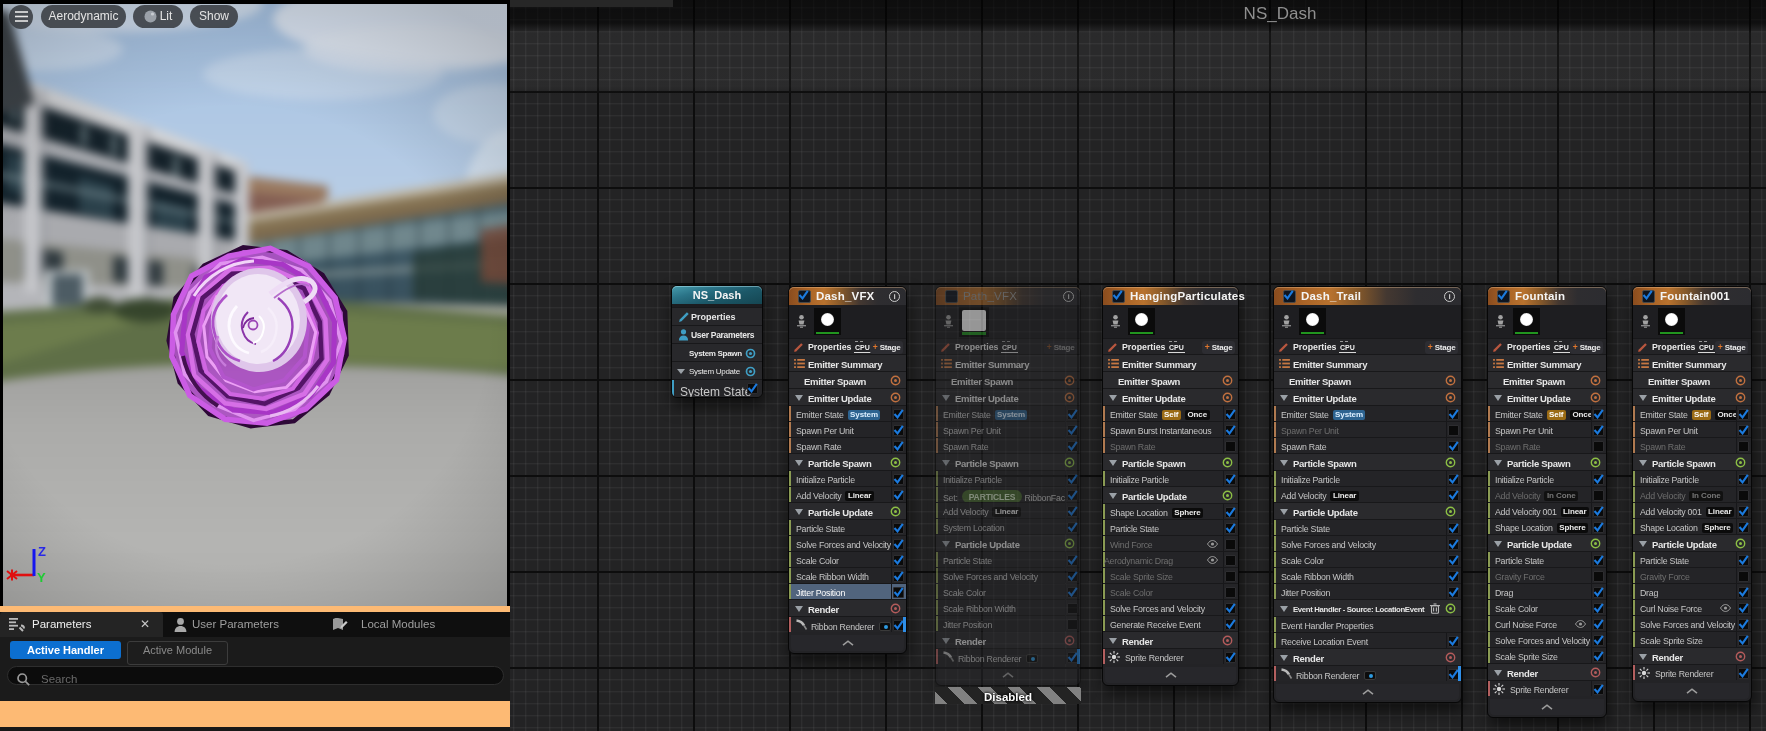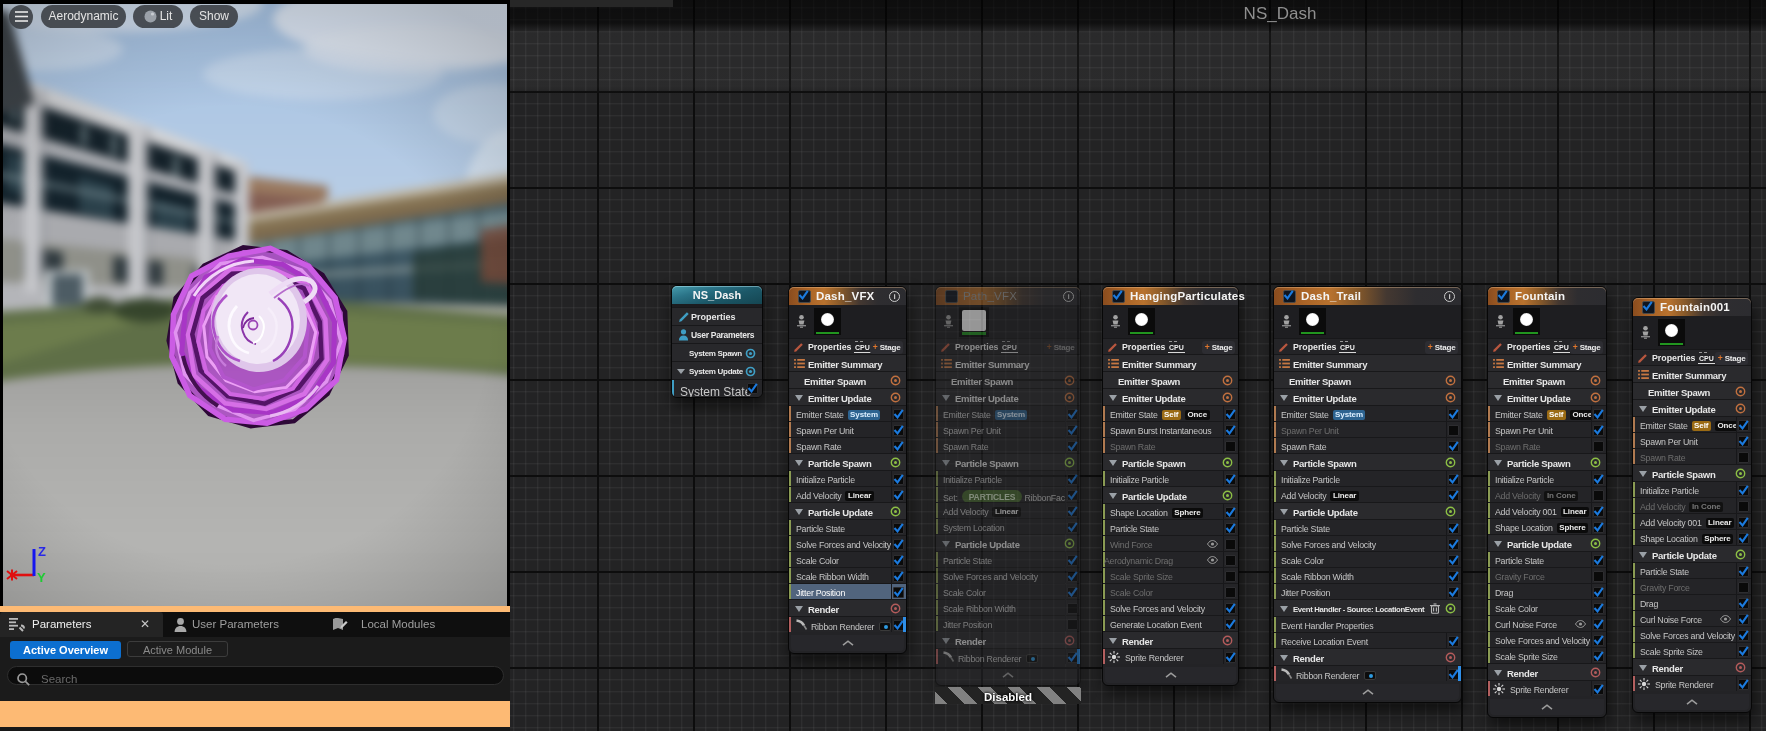--- a/index.html
+++ b/index.html
@@ -253,22 +253,22 @@
    </div>
    <div class="tab" style="left:328px;width:120px">
      <svg width="16" height="14" viewBox="0 0 16 14" style="position:absolute;left:4px;top:6px">
             <path d="M1 1v11l5-2 0-11z M6 10l5 2V1L6 0z" fill="#a9a9a9" opacity=".9"></path>
             <path d="M9 8l5-5 1.6 1.6-5 5-2.2.6z" fill="#c9c9c9"></path>
           </svg>
      <span style="position:absolute;left:33px">Local Modules</span>
    </div>
   </div>
   <div id="btnrow">
-   <div style="position:absolute;left:10px;top:4px;width:111px;height:18px;background:#0c6fd0;border-radius:3px;color:#fff;font-weight:bold;font-size:11px;text-align:center;line-height:18px">Active Overview</div>
-   <div style="position:absolute;left:127px;top:4px;width:101px;height:16px;background:#1d1d1d;border:1px solid #3c3c3c;border-radius:3px;color:#8a8a8a;font-size:11px;text-align:center;line-height:16px">Active Module</div>
+   <div style="position:absolute;left:10px;top:4px;width:111px;height:18px;background:#0c6fd0;border-radius:3px;color:#fff;font-weight:bold;font-size:11px;text-align:center;line-height:18px">Active Handler</div>
+   <div style="position:absolute;left:127px;top:4px;width:101px;height:24px;background:#1d1d1d;border:1px solid #3c3c3c;border-radius:3px;color:#8a8a8a;font-size:11px;text-align:center;line-height:16px">Active Module</div>
   </div>
   <div id="srchrow">
    <div id="search">
     <svg width="13" height="13" viewBox="0 0 13 13" style="position:absolute;left:9px;top:6px">
             <circle cx="5.2" cy="5.2" r="4.2" fill="none" stroke="#9a9a9a" stroke-width="1.7"></circle>
             <line x1="8.4" y1="8.4" x2="12.2" y2="12.2" stroke="#9a9a9a" stroke-width="1.7"></line>
           </svg>
     <span style="position:absolute;left:33px">Search</span>
    </div>
   </div>
@@ -869,21 +869,21 @@
             <span class="lbl" style="left:7px">Solve Forces and Velocity</span>
             <div class="cbcell"></div>
             <div class="cbx">
               <svg width="11" height="11" viewBox="0 0 11 11" style="position:absolute;left:-1px;top:-2px">
                 <path d="M1.5 6l3 3.4L9.8 1.8" stroke="#1b7ade" stroke-width="2.1" fill="none"></path>
               </svg>
             </div>
           </div>
           <div class="row mrow">
             <div class="strip s-g"></div>
-            <span class="lbl" style="left:7px">Generate Location Event</span>
+            <span class="lbl" style="left:7px">Generate Receive Event</span>
             <div class="cbcell"></div>
             <div class="cbx">
               <svg width="11" height="11" viewBox="0 0 11 11" style="position:absolute;left:-1px;top:-2px">
                 <path d="M1.5 6l3 3.4L9.8 1.8" stroke="#1b7ade" stroke-width="2.1" fill="none"></path>
               </svg>
             </div>
           </div>
           <div class="row grow">
             <span class="tri"></span>
             <span class="glbl" style="">Render</span>
@@ -1396,21 +1396,21 @@
                 <path d="M1.5 6l3 3.4L9.8 1.8" stroke="#1b7ade" stroke-width="2.1" fill="none"></path>
               </svg>
             </div>
           </div>
           <div class="foot">
             <svg width="12" height="6" viewBox="0 0 12 6" style="position:absolute;left:50%;margin-left:-6px;top:5px">
               <path d="M1 5.2l5-4L11 5.2" stroke="#9d9d9d" stroke-width="1.6" fill="none"></path>
             </svg>
           </div>
         </div>
-        <div class="node" style="left:1122px;top:286px;width:120px;margin-top:11px;">
+        <div class="node" style="left:1122px;top:286px;width:120px;">
           <div class="nhdr">
             <span class="cb">
               <svg width="11" height="11" viewBox="0 0 11 11" style="position:absolute;left:-1px;top:-2px">
                 <path d="M1.5 6l3 3.4L9.8 1.8" stroke="#1b7ade" stroke-width="2.1" fill="none"></path>
               </svg>
             </span>
             <span class="ttl" style="">Fountain001</span>
           </div>
           <div class="row thumb">
             <svg width="9" height="13" viewBox="0 0 9 13" style="position:absolute;left:8px;top:10px">
@@ -1662,21 +1662,21 @@
           </div>
           <div class="row" style="height:18px;background:#28282b">
             <span style="position:absolute;left:17px;top:4.5px;font-weight:bold;color:#e8e8e8;font-size:8px;letter-spacing:-.3px">System Spawn</span>
             <svg class="ring" style="top:3.5px;right:6px" width="11" height="11" viewBox="0 0 11 11">
               <circle cx="5.5" cy="5.5" r="4" fill="none" stroke="#3f9ec4" stroke-width="1.7"></circle>
               <circle cx="5.5" cy="5.5" r="1.6" fill="#3f9ec4"></circle>
             </svg>
           </div>
           <div class="row" style="height:18px;background:#28282b">
             <span class="tri" style="top:7px;left:5px;border-left-width:4px;border-right-width:4px;border-top-width:5px"></span>
-            <span style="position:absolute;left:17px;top:4.5px;font-weight:bold;color:#e8e8e8;font-size:8px;letter-spacing:-.3px">System Update</span>
+            <span style="position:absolute;left:17px;top:4.5px;font-weight:normal;color:#e8e8e8;font-size:8px;letter-spacing:-.3px">System Update</span>
             <svg class="ring" style="top:3.5px;right:6px" width="11" height="11" viewBox="0 0 11 11">
               <circle cx="5.5" cy="5.5" r="4" fill="none" stroke="#3f9ec4" stroke-width="1.7"></circle>
               <circle cx="5.5" cy="5.5" r="1.6" fill="#3f9ec4"></circle>
             </svg>
           </div>
           <div class="row" style="height:18px;background:#252528;border-radius:0 0 5px 5px">
             <div class="strip" style="background:#3f9ec4;width:2px"></div>
             <span style="position:absolute;left:8px;top:4.5px;color:#c9c9c9;font-size:12px">System State</span>
             <div class="cbx" style="top:3px;right:4px">
               <svg width="11" height="11" viewBox="0 0 11 11" style="position:absolute;left:-1px;top:-2px">

